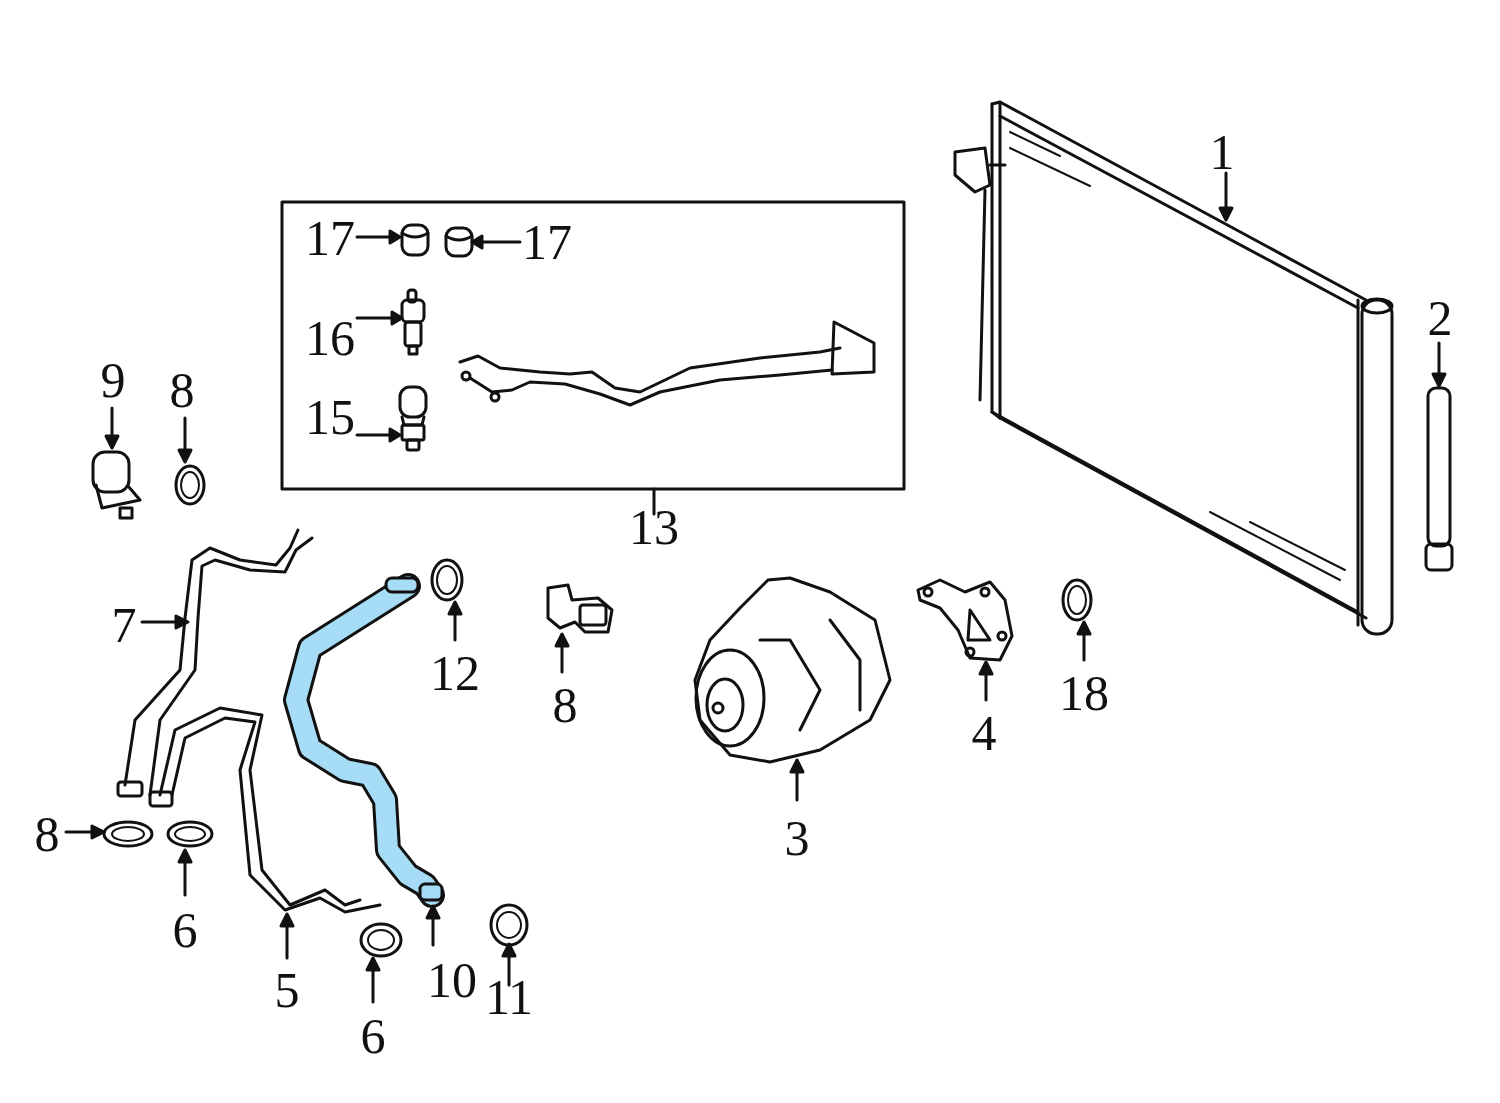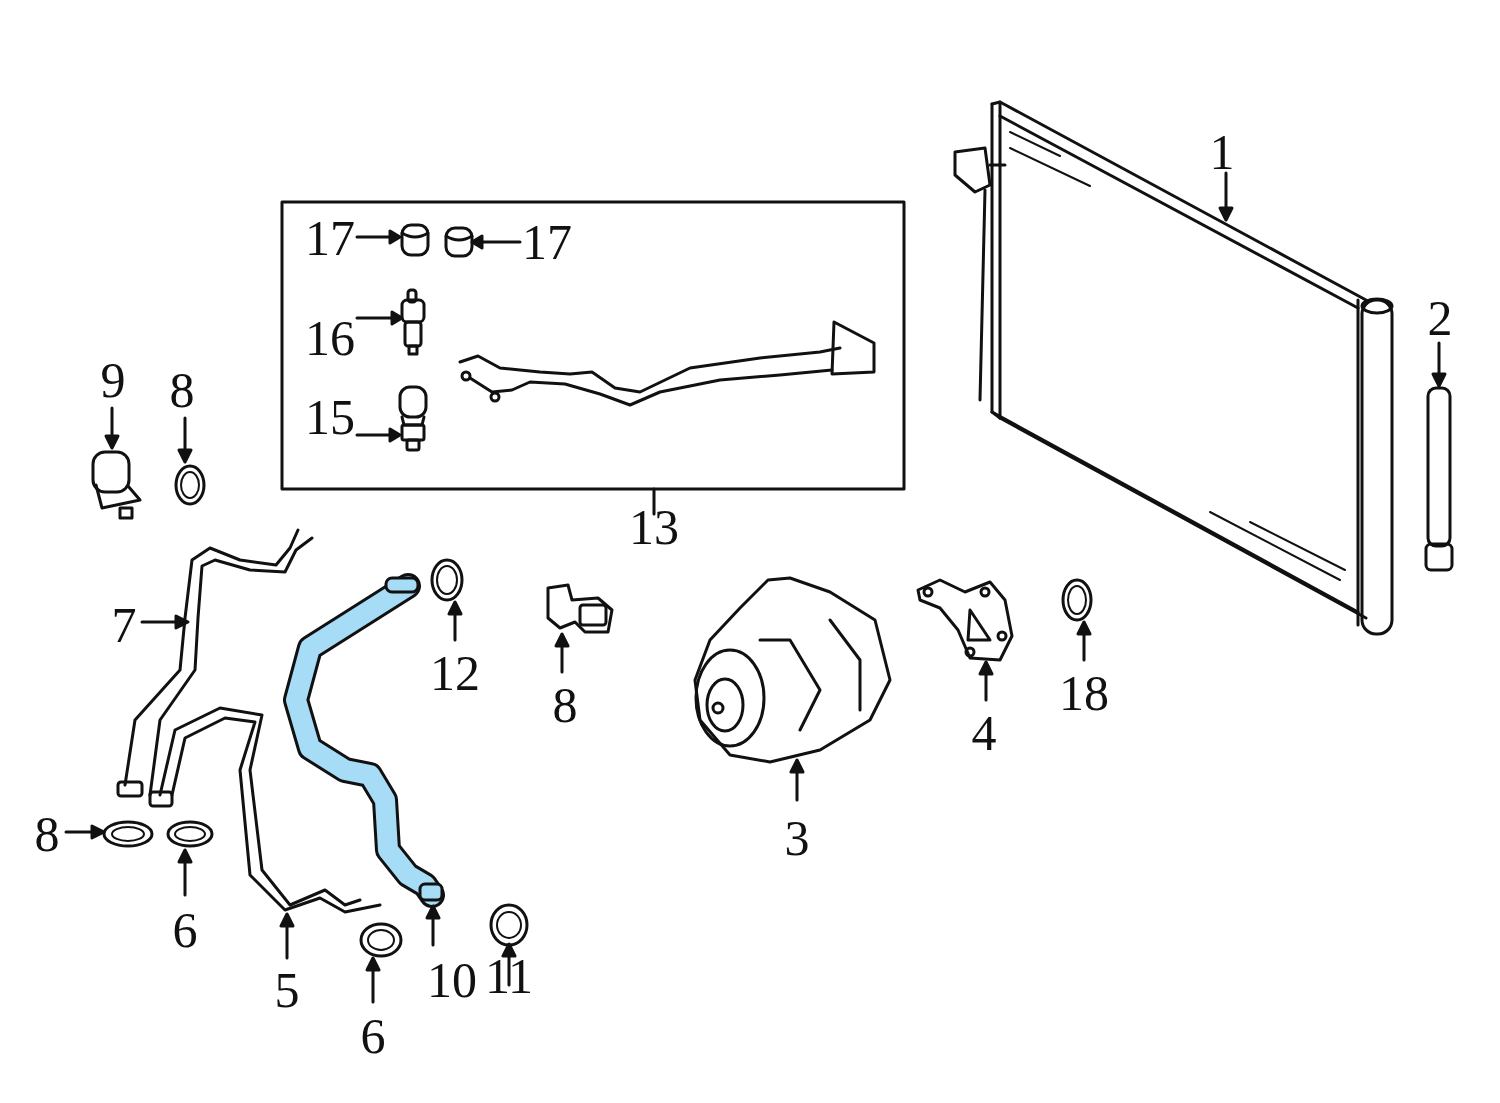--- a/index.html
+++ b/index.html
@@ -185,21 +185,21 @@
     <div class="callout callout-hit" style="left: 797px; top: 838px;">3</div>
     <div class="callout callout-hit" style="left: 984px; top: 733px;">4</div>
     <div class="callout callout-hit" style="left: 287px; top: 990px;">5</div>
     <div class="callout callout-hit" style="left: 185px; top: 930px;">6</div>
     <div class="callout callout-hit" style="left: 373px; top: 1036px;">6</div>
     <div class="callout callout-hit" style="left: 124px; top: 625px;">7</div>
     <div class="callout callout-hit" style="left: 182px; top: 390px;">8</div>
     <div class="callout callout-hit" style="left: 47px; top: 834px;">8</div>
     <div class="callout callout-hit" style="left: 113px; top: 380px;">9</div>
     <div class="callout callout-hit" style="left: 440px; top: 980px; margin-left: 12px;">10</div>
-    <div class="callout callout-hit" style="left: 509px; top: 976px;">11</div>
+    <div class="callout callout-hit" style="left: 509px; top: 997px;">11</div>
     <div class="callout callout-hit" style="left: 455px; top: 673px;">12</div>
     <div class="callout callout-hit" style="left: 654px; top: 527px;">13</div>
     <div class="callout callout-hit" style="left: 565px; top: 705px;">8</div>
     <div class="callout callout-hit" style="left: 330px; top: 417px;">15</div>
     <div class="callout callout-hit" style="left: 330px; top: 338px;">16</div>
     <div class="callout callout-hit" style="left: 330px; top: 238px;">17</div>
     <div class="callout callout-hit" style="left: 547px; top: 242px;">17</div>
     <div class="callout callout-hit" style="left: 1084px; top: 693px; text-align: center;">18</div>
   </div>
 

